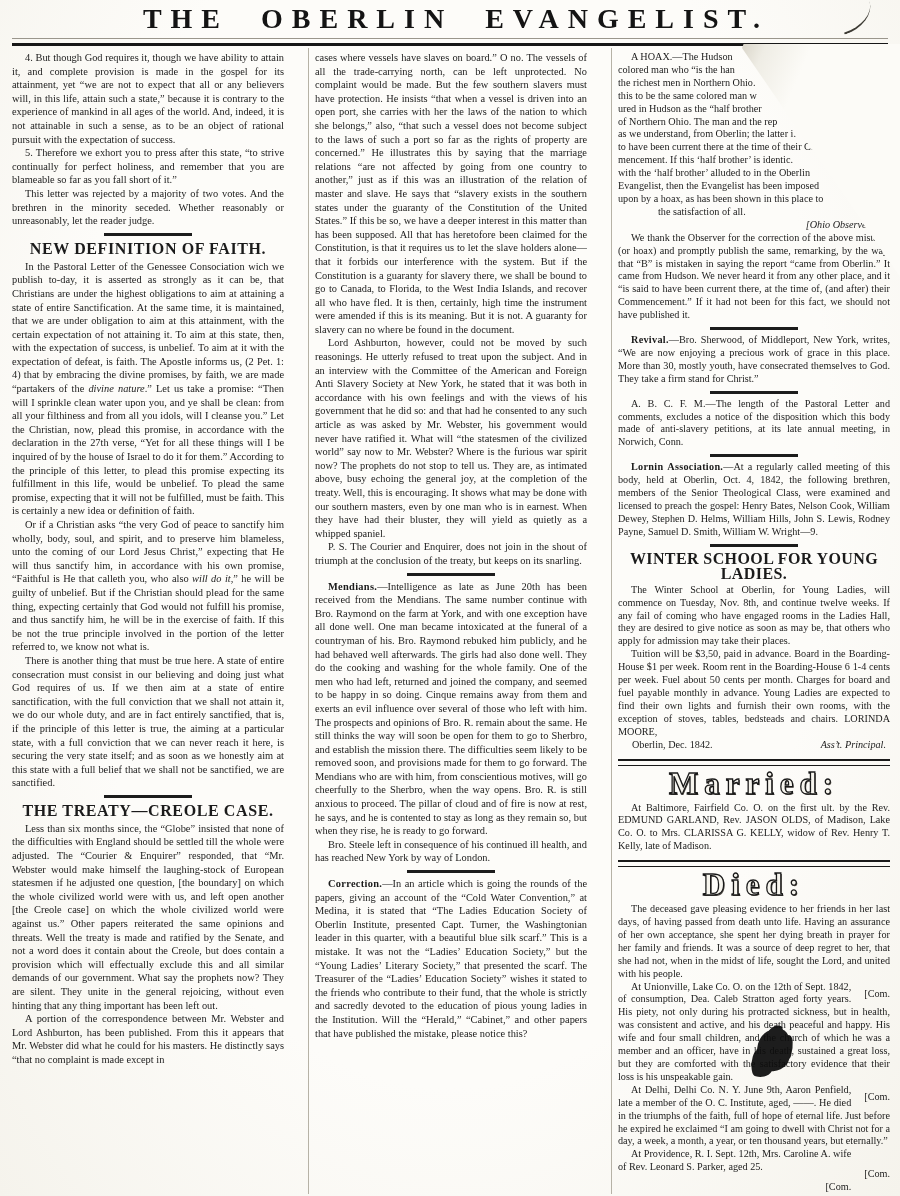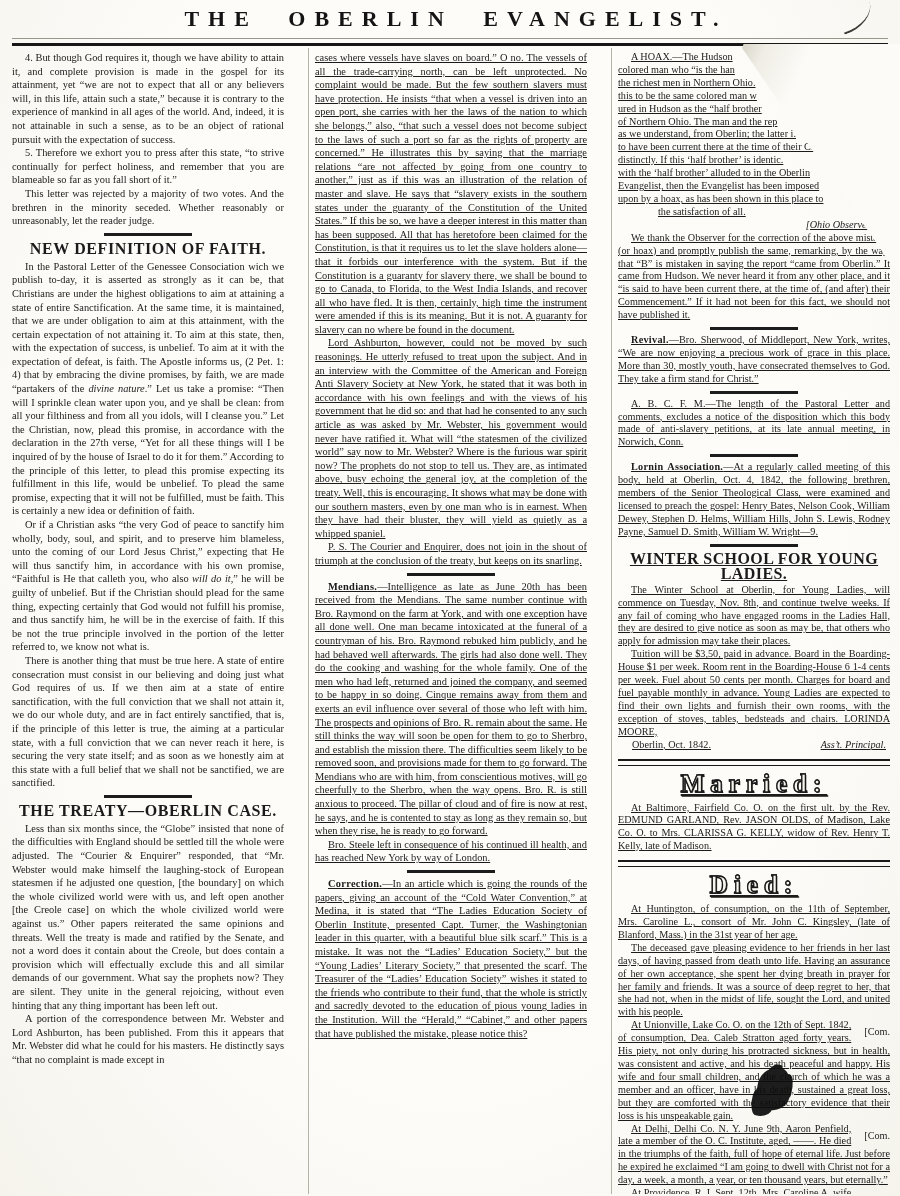--- a/index.html
+++ b/index.html
@@ -7,42 +7,42 @@
     width:900px;height:1196px;overflow:hidden;
     background:#fbfaf6;
     font-family:"Liberation Serif","DejaVu Serif",serif;
     color:#1b1b1b;
   }
   .page{position:relative;width:900px;height:1196px;background:
     radial-gradient(ellipse at 50% 40%, #fdfcf9 60%, #f5f3ec 100%);}
   
   .masthead{padding-top:3px;text-align:center;}
   .masthead-title{
-    font-size:22px;font-weight:bold;letter-spacing:9px;word-spacing:16px;
+    font-size:28px;font-weight:bold;letter-spacing:9px;word-spacing:16px;
     color:#141414;line-height:32px;white-space:nowrap;margin-left:12px;
   }
   .masthead-rule{height:4px;margin:3px 12px 0 12px;
     border-top:1px solid #9a968c;border-bottom:3px solid #171717;}
   
   .cols{display:flex;align-items:stretch;height:1148px;padding:2px 4px 0 6px;box-sizing:border-box;gap:18px;}
   .col{flex:1 1 0;padding:3px 6px 0 6px;overflow:hidden;text-align:justify;}
-  .col + .col{border-left:1px solid #b6b2a6;text-decoration:underline;}
+  .col + .col{border-left:1px solid #b6b2a6;}
   .col1,.col2{font-size:10.4px;line-height:13.6px;}
   .col3{font-size:10.2px;line-height:12.9px;}
   p.para{margin:0;text-indent:13px;}
   p.para.ni{text-indent:0;}
   .lead{font-weight:bold;letter-spacing:.3px;}
   .tail{float:right;font-style:normal;margin-top:20px;}
   h2.h{margin:2px 0 3px 0;text-align:center;font-size:16px;line-height:17px;
     font-weight:bold;letter-spacing:.6px;text-indent:0;}
   h2.h.small{font-size:16px;line-height:15px;letter-spacing:.4px;}
   .rule{width:88px;height:3px;background:#1c1c1c;margin:5px auto 4px auto;}
   .rule-double{height:4px;margin:7px 0 2px 0;
     border-top:2px solid #1a1a1a;border-bottom:1px solid #1a1a1a;}
-  .ornate{text-align:center;font-size:25px;line-height:30px;font-weight:bold;
+  .ornate{text-align:center;font-size:31px;line-height:30px;font-weight:bold;
     letter-spacing:6px;color:#f7f5ee;-webkit-text-stroke:1.3px #181818;
     text-shadow:1px 1px 0 #55504a;padding:1px 0 3px 0;}
   .sig{display:flex;justify-content:space-between;padding:0 4px 0 14px;}
   .sig .right{font-style:italic;}
   .hline{white-space:nowrap;overflow:hidden;text-indent:0;}
   .hline.first{text-indent:13px;}
   .hline.flex{display:flex;justify-content:space-between;white-space:normal;padding-left:40px;}
   .attr{text-align:right;font-style:italic;padding-right:18px;}
   
   .blot{position:relative;}
@@ -71,21 +71,21 @@
     <div class="col col1">
         <p class="para">4. But though God requires it, though we have ability to attain it, and complete provision is made in the gospel for its attainment, yet “we are not to expect that all or any believers will, in this life, attain such a state,” because it is contrary to the experience of mankind in all ages of the world.  And, indeed, it is not attainable in such a sense, as to be an object of rational pursuit with the expectation of success.</p>
         <p class="para">5. Therefore we exhort you to press after this state, “to strive continually for perfect holiness, and remember that you are blameable so far as you fall short of it.”</p>
         <p class="para">This letter was rejected by a majority of two votes. And the brethren in the minority seceded.  Whether reasonably or unreasonably, let the reader judge.</p>
         <div class="rule"></div>
         <h2 class="h">NEW DEFINITION OF FAITH.</h2>
         <p class="para">In the Pastoral Letter of the Genessee Consociation wich we publish to-day, it is asserted as strongly as it can be, that Christians are under the highest obligations to aim at attaining a state of entire Sanctification.  At the same time, it is maintained, that we are under obligation to aim at this attainment, with the certain expectation of not attaining it.  To aim at this state, then, with the expectation of success, is unbelief.  To aim at it with the expectation of defeat, is faith.  The Apostle informs us, (2 Pet. 1: 4) that by embracing the divine promises, by faith, we are made “partakers of the <i>divine nature</i>.”  Let us take a promise: “Then will I sprinkle clean water upon you, and ye shall be clean: from all your filthiness and from all you  idols, will I cleanse you.”  Let the Christian, now, plead this promise, in accordance with the declaration in the 27th verse, “Yet for all these things will I be inquired of by the house of Israel to do it for them.” According to the principle of this letter, to plead this promise expecting its fulfillment in this life, would be unbelief.  To plead the same promise, expecting that it will not be fulfilled, must be faith.  This is certainly a new idea or definition of faith.</p>
         <p class="para">Or if a Christian asks “the very God of peace to sanctify him wholly, body, soul, and spirit, and to preserve him blameless, unto the coming of our Lord Jesus Christ,” expecting that He will thus sanctify him, in accordance with his own promise, “Faithful is He that calleth you, who also <i>will do it</i>,” he will be guilty of unbelief.  But if the Christian should plead for the same thing, expecting certainly that God would not fulfill his promise, and thus sanctify him, he will be in the exercise of faith.  If this be not the true principle involved in the portion of the letter referred to, we know not what is.</p>
         <p class="para">There is another thing that must be true here.  A state of entire consecration must consist in our believing and doing just what God requires of us.  If we then aim at a state of entire sanctification, with the full conviction that we shall not attain it, we do our whole duty, and are in fact entirely sanctified, that is, if the principle of this letter is true, the aiming at a particular state, with a full conviction that we can never reach it here, is securing the very state itself; and as soon as we honestly aim at this state with a full belief that we shall not be sanctified, we are sanctified.</p>
         <div class="rule"></div>
-        <h2 class="h">THE TREATY—OBERLIN CASE.</h2>
+        <h2 class="h">THE TREATY—CREOLE CASE.</h2>
         <p class="para">Less than six months since, the “Globe” insisted that none of the difficulties with England should be settled till the whole were adjusted.  The “Courier &amp; Enquirer” responded, that “Mr. Webster would make himself the laughing-stock of European statesmen if he adjusted one question, [the boundary] on which the whole civilized world were with us, and left open another [the Creole case] on which the whole civilized world were against us.”  Other papers reiterated the same opinions and threats.  Well the treaty is made and ratified by the Senate, and not a word does it contain about the Creole, but does contain a provision which will effectually exclude this and all similar demands of our government.  What say the prophets now?  They are silent.  They unite in the general rejoicing, without even hinting that any thing important has been left out.</p>
         <p class="para">A portion of the correspondence between Mr. Webster and Lord Ashburton, has been published.  From this it appears that Mr. Webster did what he could for his masters. He distinctly says “that no complaint is made except in</p>
       </div>
     <div class="col col2">
         <p class="para ni">cases where vessels have slaves on board.” O no.  The vessels of all the trade-carrying north, can be left unprotected.  No complaint would be made.  But the few southern slavers must have protection.  He insists “that when a vessel is driven into an open port, she carries with her the laws of the nation to which she belongs,” also, “that such a vessel does not become subject to the laws of such a port so far as the rights of property are concerned.”  He illustrates this by saying that the marriage relations “are not affected by going from one country to another,” just as if this was an illustration of the relation of master and slave.  He says that “slavery exists in the southern states under the guaranty of the Constitution of the United States.”  If this be so, we have a deeper interest in this matter than has been supposed.  All that has heretofore been claimed for the Constitution, is that it requires us to let the slave holders alone—that it forbids our interference with the system.  But if the Constitution is a guaranty for slavery there, we shall be bound to go to Canada, to Florida, to the West India Islands, and recover all who have fled.  It is then, certainly, high time the instrument were amended if this is its meaning.  But it is not.  A guaranty for slavery can no where be found in the document.</p>
         <p class="para">Lord Ashburton, however, could not be moved by such reasonings.  He utterly refused to treat upon the subject. And in an interview with the Committee of the American and Foreign Anti Slavery Society at New York, he stated that it was both in accordance with his own feelings and with the views of his government that he did so: and that had he consented to any such article as was asked by Mr. Webster, his government would never have ratified it. What will “the statesmen of the civilized world” say now to Mr. Webster?  Where is the furious war spirit now?  The prophets do not stop to tell us.  They are, as intimated above, busy echoing the general joy, at the completion of the treaty.  Well, this is encouraging.  It shows what may be done with our southern masters, even by one man who is in earnest.  When they have had their bluster, they will yield as quietly as a whipped spaniel.</p>
         <p class="para">P. S. The Courier and Enquirer, does not join in the shout of triumph at the conclusion of the treaty, but keeps on its snarling.</p>
         <div class="rule"></div>
         <p class="para"><span class="lead">Mendians.</span>—Intelligence as late as June 20th has been received from the Mendians.  The same number continue with Bro. Raymond on the farm at York, and with one exception have all done well.  One man became intoxicated at the funeral of a countryman of his.  Bro. Raymond rebuked him publicly, and he had behaved well afterwards. The girls had also done well.  They do the cooking and washing for the whole family.  One of the men who had left, returned and joined the company, and seemed to be happy in so doing.  Cinque remains away from them and exerts an evil influence over several of those who left with him.  The prospects and opinions of Bro. R. remain about the same.  He still thinks the way will soon be open for them to go to Sherbro, and establish the mission there.  The difficulties seem likely to be removed soon, and provisions made for them to go forward.  The Mendians who are with him, from conscientious motives, will go cheerfully to the Sherbro, when the way opens. Bro. R. is still anxious to proceed.  The pillar of cloud and of fire is now at rest, he says, and he is contented to stay as long as they remain so, but when they rise, he is ready to go forward.</p>
         <p class="para">Bro. Steele left in consequence of his continued ill health, and has reached New York by way of London.</p>
@@ -95,21 +95,21 @@
     <div class="col col3">
         <div class="hoaxwrap">
           <div class="hline first">A HOAX.—The Hudson</div>
           <div class="hline">colored man who “is the han</div>
           <div class="hline">the richest men in Northern Ohio.</div>
           <div class="hline">this to be the same colored man w</div>
           <div class="hline">ured in Hudson as the “half brother</div>
           <div class="hline">of Northern Ohio.  The man and the rep</div>
           <div class="hline">as we understand, from Oberlin; the latter i.</div>
           <div class="hline">to have been current there at the time of their C.</div>
-          <div class="hline">distinctly.  If this ‘half brother’ is identic.</div>
+          <div class="hline">mencement.  If this ‘half brother’ is identic.</div>
           <div class="hline">with the ‘half brother’ alluded to in the Oberlin</div>
           <div class="hline">Evangelist, then the Evangelist has been imposed</div>
           <div class="hline">upon by a hoax, as has been shown in this place to</div>
           <div class="hline flex">
             <span>the satisfaction of all.</span>
             <span>B.</span>
           </div>
         </div>
         <div class="attr">[Ohio Observer.</div>
         <p class="para">We thank the Observer for the correction of the above mistake, (or hoax) and promptly publish the same, remarking, by the way, that “B” is mistaken in saying the report “came from Oberlin.”  It came from Hudson.  We never heard it from any other place, and it “is said to have been current there, at the time of, (and after) their Commencement.”  If it had not been for this fact, we should not have published it.</p>
@@ -117,29 +117,28 @@
         <p class="para"><span class="lead">Revival.</span>—Bro. Sherwood, of Middleport, New York, writes, “We are now enjoying a precious work of grace in this place.  More than 30, mostly youth, have consecrated themselves to God.  They take a firm stand for Christ.”</p>
         <div class="rule"></div>
         <p class="para">A. B. C. F. M.—The length of the Pastoral Letter and comments, excludes a notice of the disposition which this body made of anti-slavery petitions, at its late annual meeting, in Norwich, Conn.</p>
         <div class="rule"></div>
         <p class="para"><span class="lead">Lornin Association.</span>—At a regularly called meeting of this body, held at Oberlin, Oct. 4, 1842, the following brethren, members of the Senior Theological Class, were examined and licensed to preach the gospel: Henry Bates, Nelson Cook, William Dewey, Stephen D. Helms, William Hills, John S. Lewis, Rodney Payne, Samuel D. Smith, William W. Wright—9.</p>
         <div class="rule"></div>
         <h2 class="h small">WINTER SCHOOL FOR YOUNG LADIES.</h2>
         <p class="para">The Winter School at Oberlin, for Young Ladies, will commence on Tuesday, Nov. 8th, and continue twelve weeks.  If any fail of coming who have engaged rooms in the Ladies Hall, they are desired to give notice as soon as may be, that others who apply for admission may take their places.</p>
         <p class="para">Tuition will be $3,50, paid in advance.  Board in the Boarding-House $1 per week.  Room rent in the Boarding-House 6 1-4 cents per week.  Fuel about 50 cents per month.  Charges for board and fuel payable monthly in advance.  Young Ladies are expected to find their own lights and furnish their own rooms, with the exception of stoves, tables, bedsteads and chairs.  LORINDA MOORE,</p>
         <div class="sig">
-          <span class="left">Oberlin, Oct. 1842.</span>
+          <span class="left">Oberlin, Dec. 1842.</span>
           <span class="right">Ass’t. Principal.</span>
         </div>
         <div class="rule-double"></div>
         <div class="ornate">Married:</div>
         <p class="para">At Baltimore, Fairfield Co. O. on the first ult. by the Rev. EDMUND GARLAND, Rev. JASON OLDS, of Madison, Lake Co. O. to Mrs. CLARISSA G. KELLY, widow of Rev. Henry T. Kelly, late of Madison.</p>
         <div class="rule-double"></div>
         <div class="ornate">Died:</div>
-        <p class="para">At Huntington, of consumption, on the 11th of September, Mrs. Caroline L., consort of Mr. John C. Kingsley, (late of Blanford, Mass.) in the 31st year of her age.</p>
         <p class="para">The deceased gave pleasing evidence to her friends in her last days, of having passed from death unto life. Having an assurance of her own acceptance, she spent her dying breath in prayer for her family and friends.  It was a source of deep regret to her, that she had not, when in the midst of life, sought the Lord, and united with his people.<span class="tail">[Com.</span></p>
         <p class="para blot">At Unionville, Lake Co. O. on the 12th of Sept. 1842, of consumption, Dea. Caleb Stratton aged forty years.  His piety, not only during his protracted sickness, but in health, was consistent and active, and his death peaceful and happy.  His wife and four small children, and the church of which he was a member and an officer, have in his death, sustained a great loss, but they are comforted with the satisfactory evidence that their loss is his unspeakable gain.<span class="tail">[Com.</span></p>
         <p class="para">At Delhi, Delhi Co. N. Y. June 9th, Aaron Penfield, late a member of the O. C. Institute, aged, ——.  He died in the triumphs of the faith, full of hope of eternal life. Just before he expired he exclaimed “I am going to dwell with Christ not for a day, a week, a month, a year, or ten thousand years, but eternally.”<span class="tail">[Com.</span></p>
         <p class="para">At Providence, R. I. Sept. 12th, Mrs. Caroline A. wife of Rev. Leonard S. Parker, aged 25.<span class="tail">[Com.</span></p>
       </div>
   </div>
 
   <div class="curl"></div>
   <div class="curl-tip"></div>
 </div>

